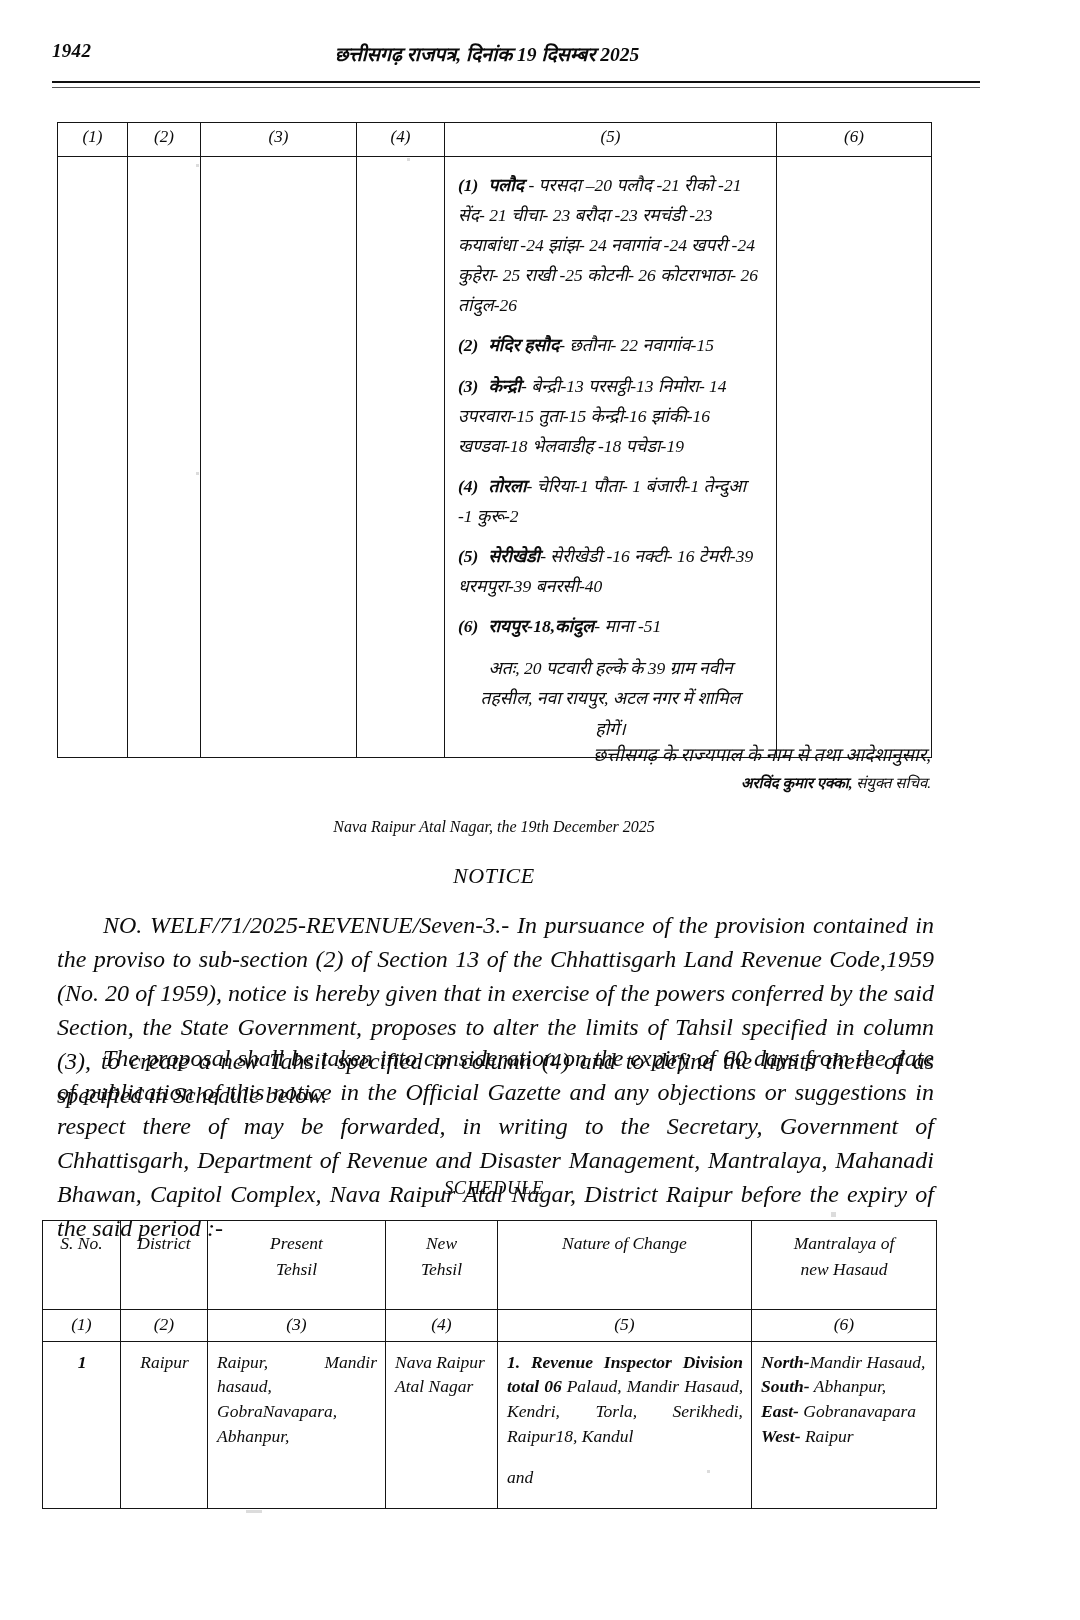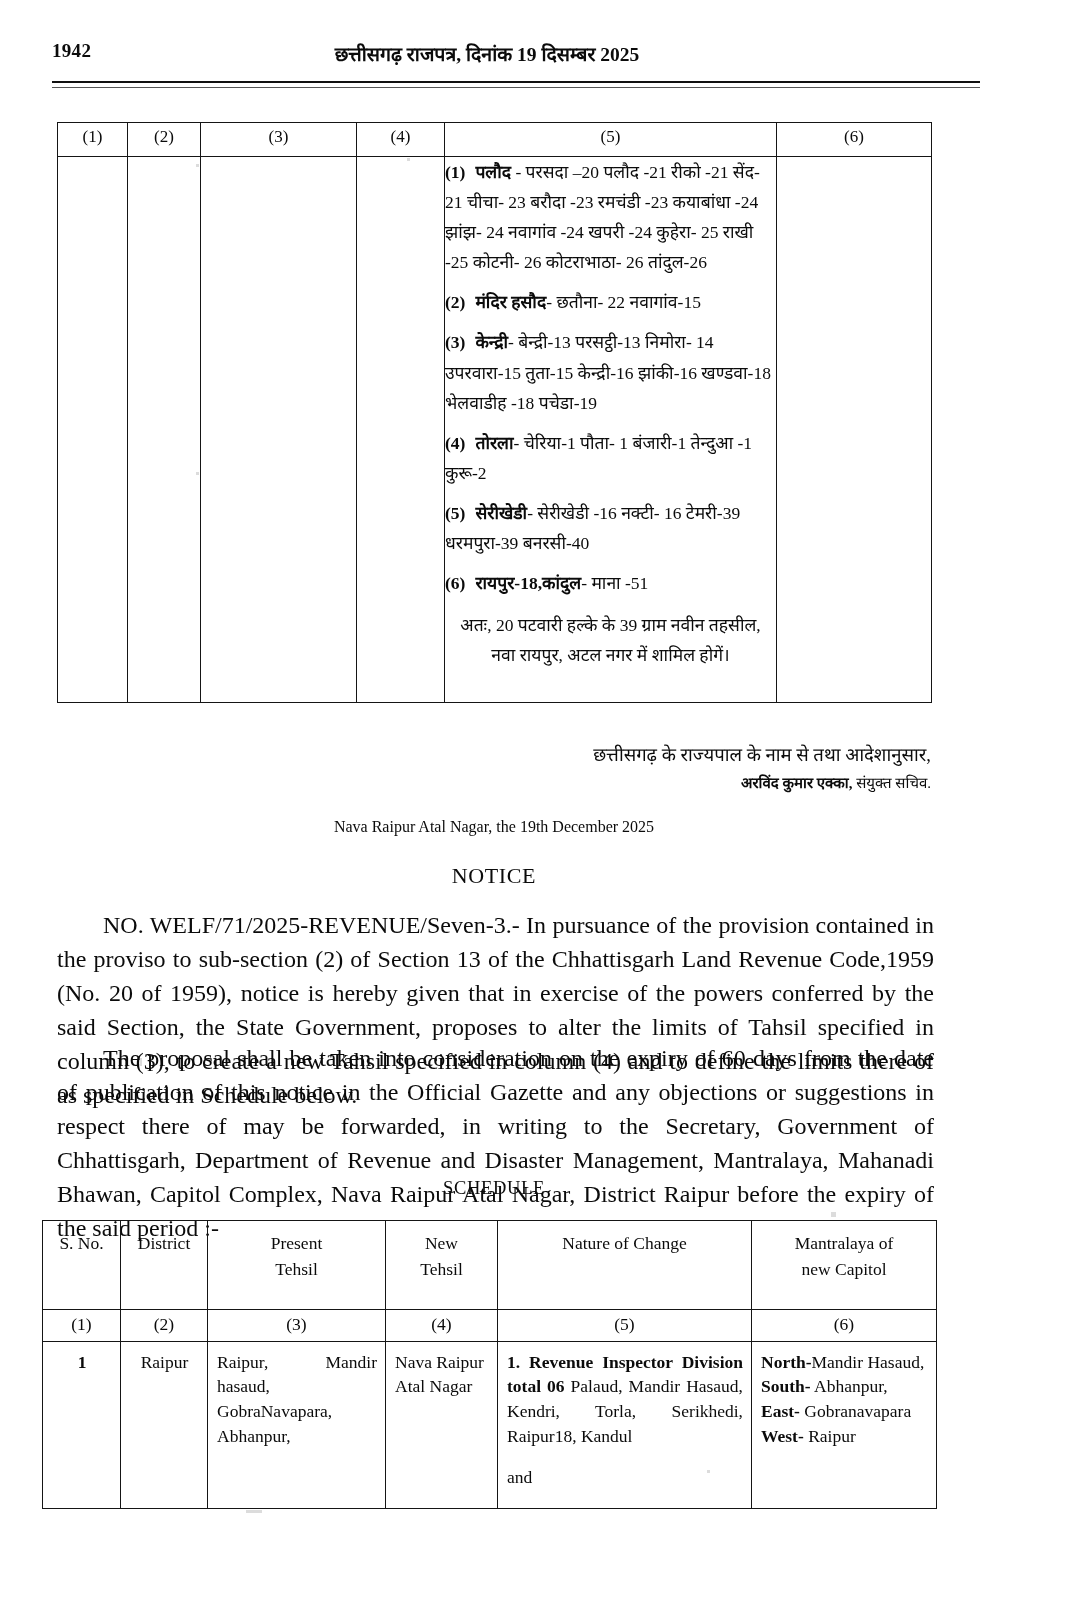--- a/index.html
+++ b/index.html
@@ -14,20 +14,21 @@
     font-family: "Liberation Serif", "DejaVu Serif", serif;
     color: #0b0b0b;
     overflow: hidden;
   }
 
   .page {
     position: absolute;
     left: 0; top: 0;
     width: 1080px;
     height: 1620px;
+    font-style: italic;
   }
 
   
   .running-head {
     position: absolute;
     left: 52px;
     top: 40px;
     width: 960px;
     height: 34px;
   }
@@ -69,21 +70,21 @@
     position: absolute;
     left: 57px;
     top: 122px;
     width: 874px;
     border-collapse: collapse;
     table-layout: fixed;
   }
   .tbl-top td {
     border: 1.4px solid #151515;
     vertical-align: top;
-    padding: 0;
+    padding: 13px;
   }
   .tbl-top .colnum {
     text-align: center;
     font-size: 17px;
     padding: 4px 0 5px 0;
     height: 24px;
   }
   .devcell {
     padding: 10px 10px 8px 12px;
     font-family: "Liberation Serif", "DejaVu Sans", serif;
@@ -326,21 +327,21 @@
       </td>
       <td class="hd">
         <div>New</div>
         <div>Tehsil</div>
       </td>
       <td class="hd">
         <div>Nature of Change</div>
       </td>
       <td class="hd">
         <div>Mantralaya of</div>
-        <div>new Capitol</div>
+        <div>new Hasaud</div>
       </td>
     </tr>
     <tr>
       <td class="colnum">(1)</td>
       <td class="colnum">(2)</td>
       <td class="colnum">(3)</td>
       <td class="colnum">(4)</td>
       <td class="colnum">(5)</td>
       <td class="colnum">(6)</td>
     </tr>

